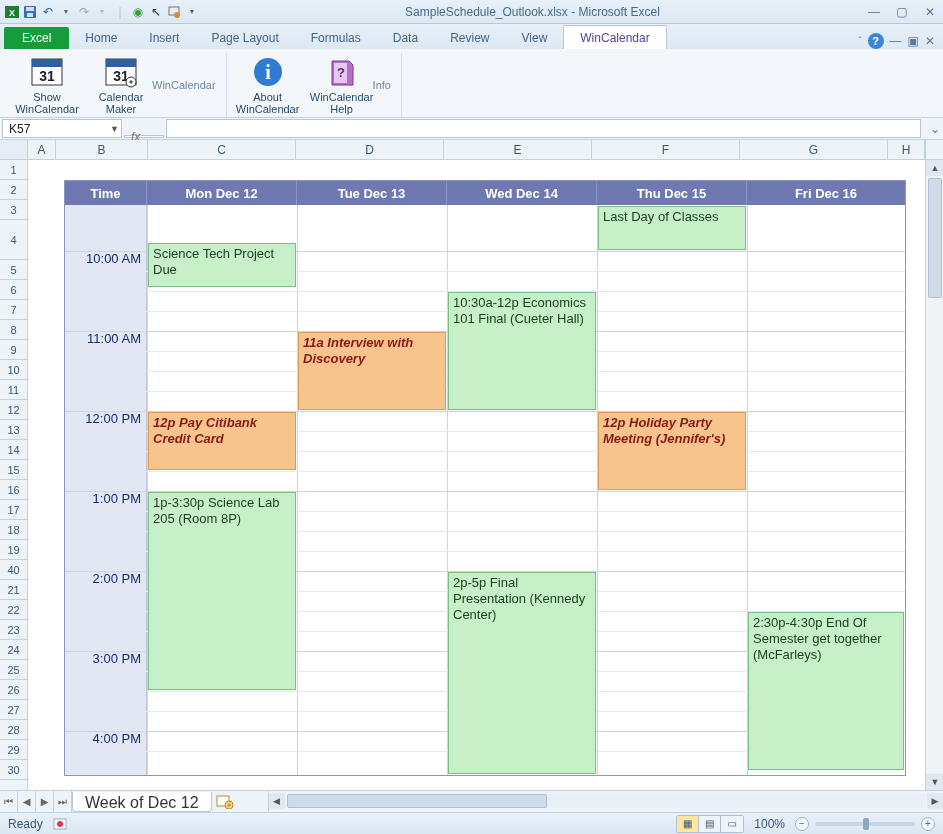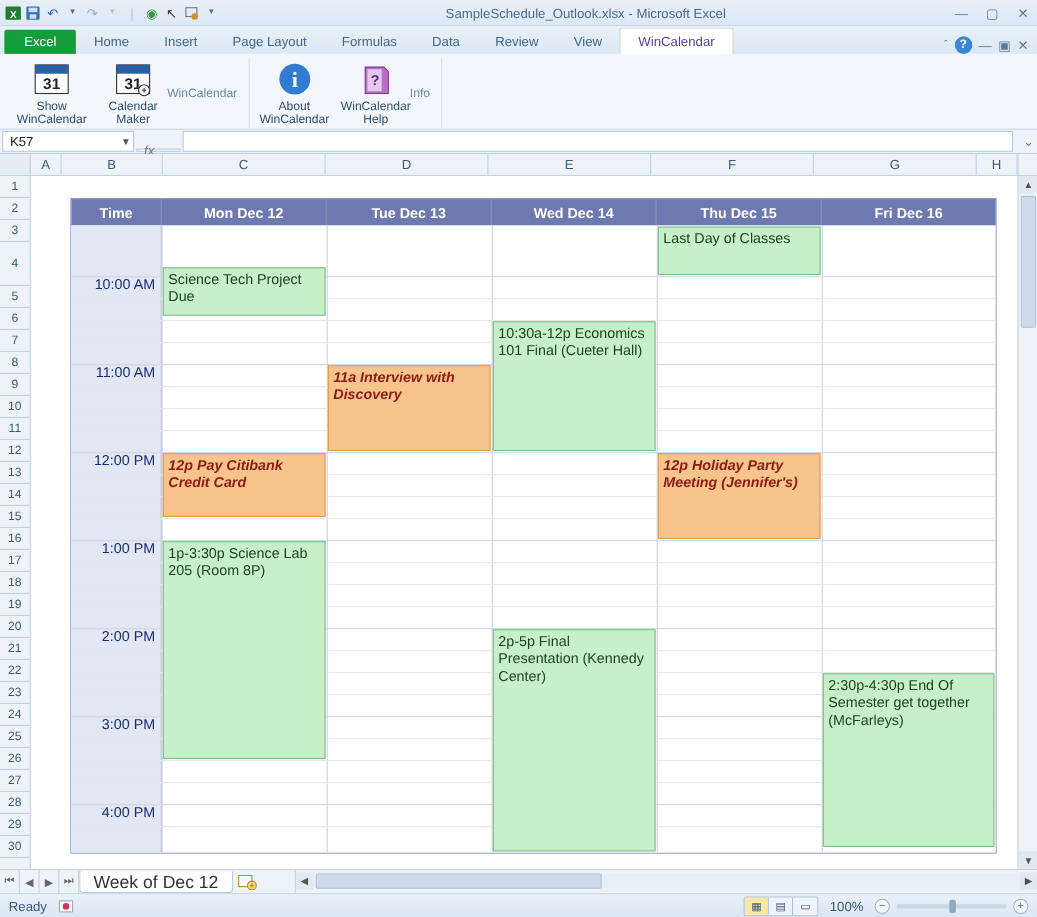--- a/index.html
+++ b/index.html
@@ -281,21 +281,21 @@
     <div class="rowhdr">10</div>
     <div class="rowhdr">11</div>
     <div class="rowhdr">12</div>
     <div class="rowhdr">13</div>
     <div class="rowhdr">14</div>
     <div class="rowhdr">15</div>
     <div class="rowhdr">16</div>
     <div class="rowhdr">17</div>
     <div class="rowhdr">18</div>
     <div class="rowhdr">19</div>
-    <div class="rowhdr">20</div>
+    <div class="rowhdr">40</div>
     <div class="rowhdr">21</div>
     <div class="rowhdr">22</div>
     <div class="rowhdr">23</div>
     <div class="rowhdr">24</div>
     <div class="rowhdr">25</div>
     <div class="rowhdr">26</div>
     <div class="rowhdr">27</div>
     <div class="rowhdr">28</div>
     <div class="rowhdr">29</div>
     <div class="rowhdr">30</div>

